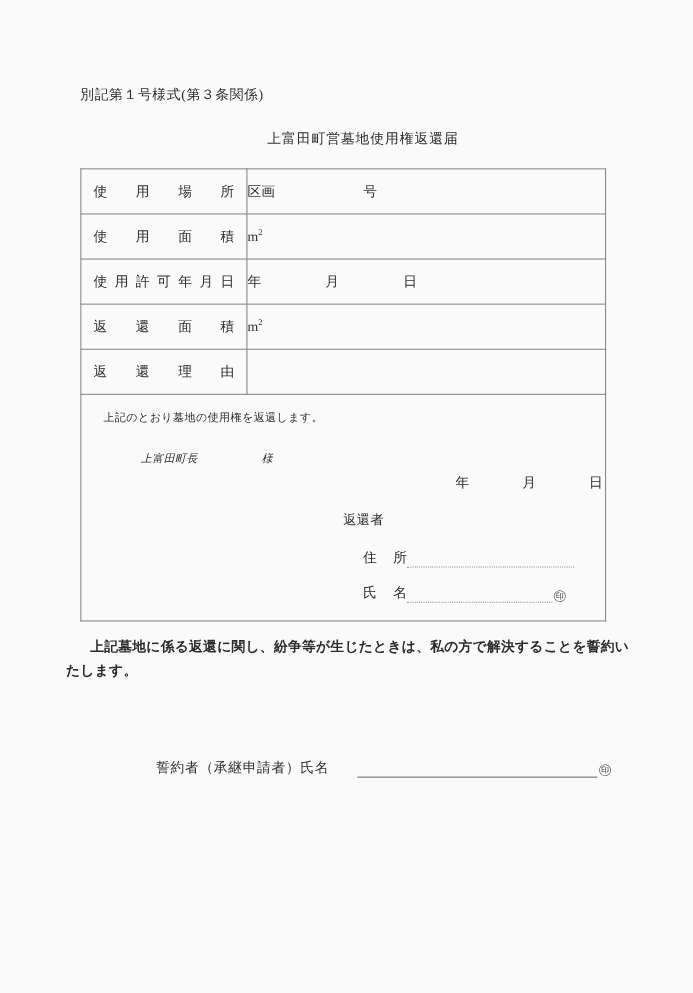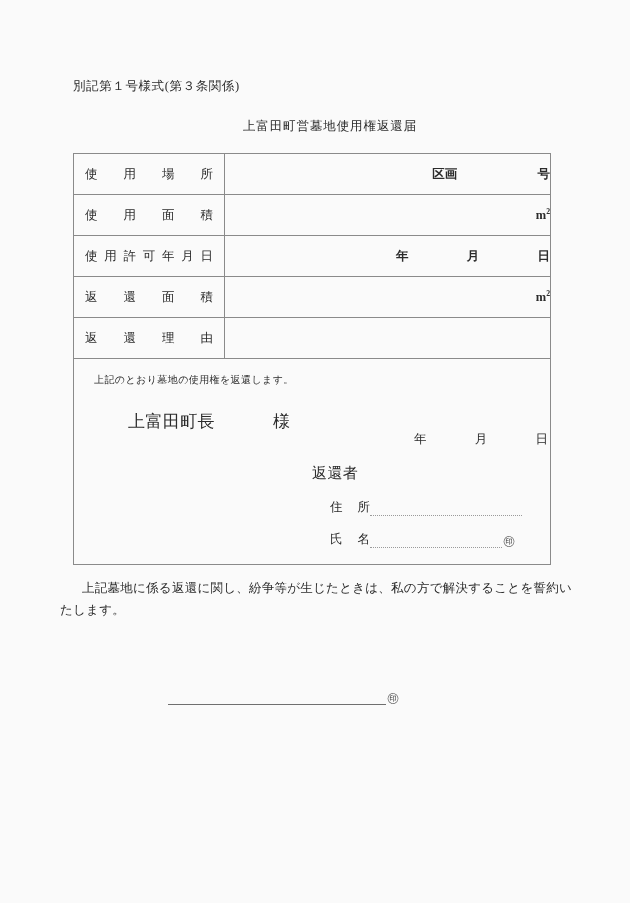--- a/index.html
+++ b/index.html
@@ -69,23 +69,22 @@
     display: flex;
     justify-content: space-between;
     padding: 0 11px;
     letter-spacing: 0;
     white-space: nowrap;
   }
   .row-label > span { display: inline-block; }
 
   .val-inline {
     display: block;
-    text-align: right;
-    white-space: nowrap;
-    font-weight: bold;
+    text-align: left;
+    white-space: nowrap;
   }
   .val-inline .gap-lg { display: inline-block; width: 74px; }
   .val-inline .gap-md { display: inline-block; width: 52px; }
 
   .unit-m2 { white-space: nowrap; margin-top: 20px; }
   .unit-m2 sup {
     font-size: 0.62em;
     vertical-align: super;
     line-height: 0;
   }
@@ -106,40 +105,41 @@
     left: 20px;
     top: 14px;
     font-size: 10px;
     letter-spacing: 0.4px;
     white-space: nowrap;
   }
   .stmt-mayor {
     position: absolute;
     left: 54px;
     top: 51px;
-    font-size: 17px;
+    font-size: 10px;
     letter-spacing: 0.4px;
     white-space: nowrap;
+    font-style: italic;
   }
   .stmt-mayor .gap-mayor { display: inline-block; width: 58px; }
 
   .stmt-date {
     position: absolute;
     left: 340px;
     top: 72px;
     font-size: 12.5px;
     white-space: nowrap;
   }
   .stmt-date .gap-md { display: inline-block; width: 42px; }
 
   .returner-title {
     position: absolute;
     left: 238px;
     top: 105px;
-    font-size: 15px;
+    font-size: 12px;
     letter-spacing: 0.4px;
     white-space: nowrap;
   }
 
   .field-row {
     position: absolute;
     font-size: 12.5px;
     white-space: nowrap;
     display: flex;
     align-items: flex-end;
@@ -171,20 +171,21 @@
   
   .pledge {
     position: absolute;
     left: 60px;
     top: 578px;
     width: 512px;
     font-size: 12.5px;
     line-height: 1.72;
     letter-spacing: 0.25px;
     text-align: justify;
+    font-weight: bold;
   }
   .pledge .indent { display: inline-block; width: 22px; }
 
   
   .sign-row {
     position: absolute;
     left: 142px;
     top: 690px;
     font-size: 12.5px;
     white-space: nowrap;
@@ -337,18 +338,19 @@
           </div>
         </td>
       </tr>
 
     </tbody>
   </table>
 
   <div class="pledge"><span class="indent"></span><span>上記墓地に係る返還に関し、紛争等が生じたときは、私の方で解決することを誓約いたします。</span></div>
 
   <div class="sign-row">
+    <span class="sign-label">誓約者（承継申請者）氏名</span>
     <span class="sign-gap"></span>
     <span class="sign-line"></span>
     <span class="seal-mark">㊞</span>
   </div>
 
 </div>
 
 </body></html>

